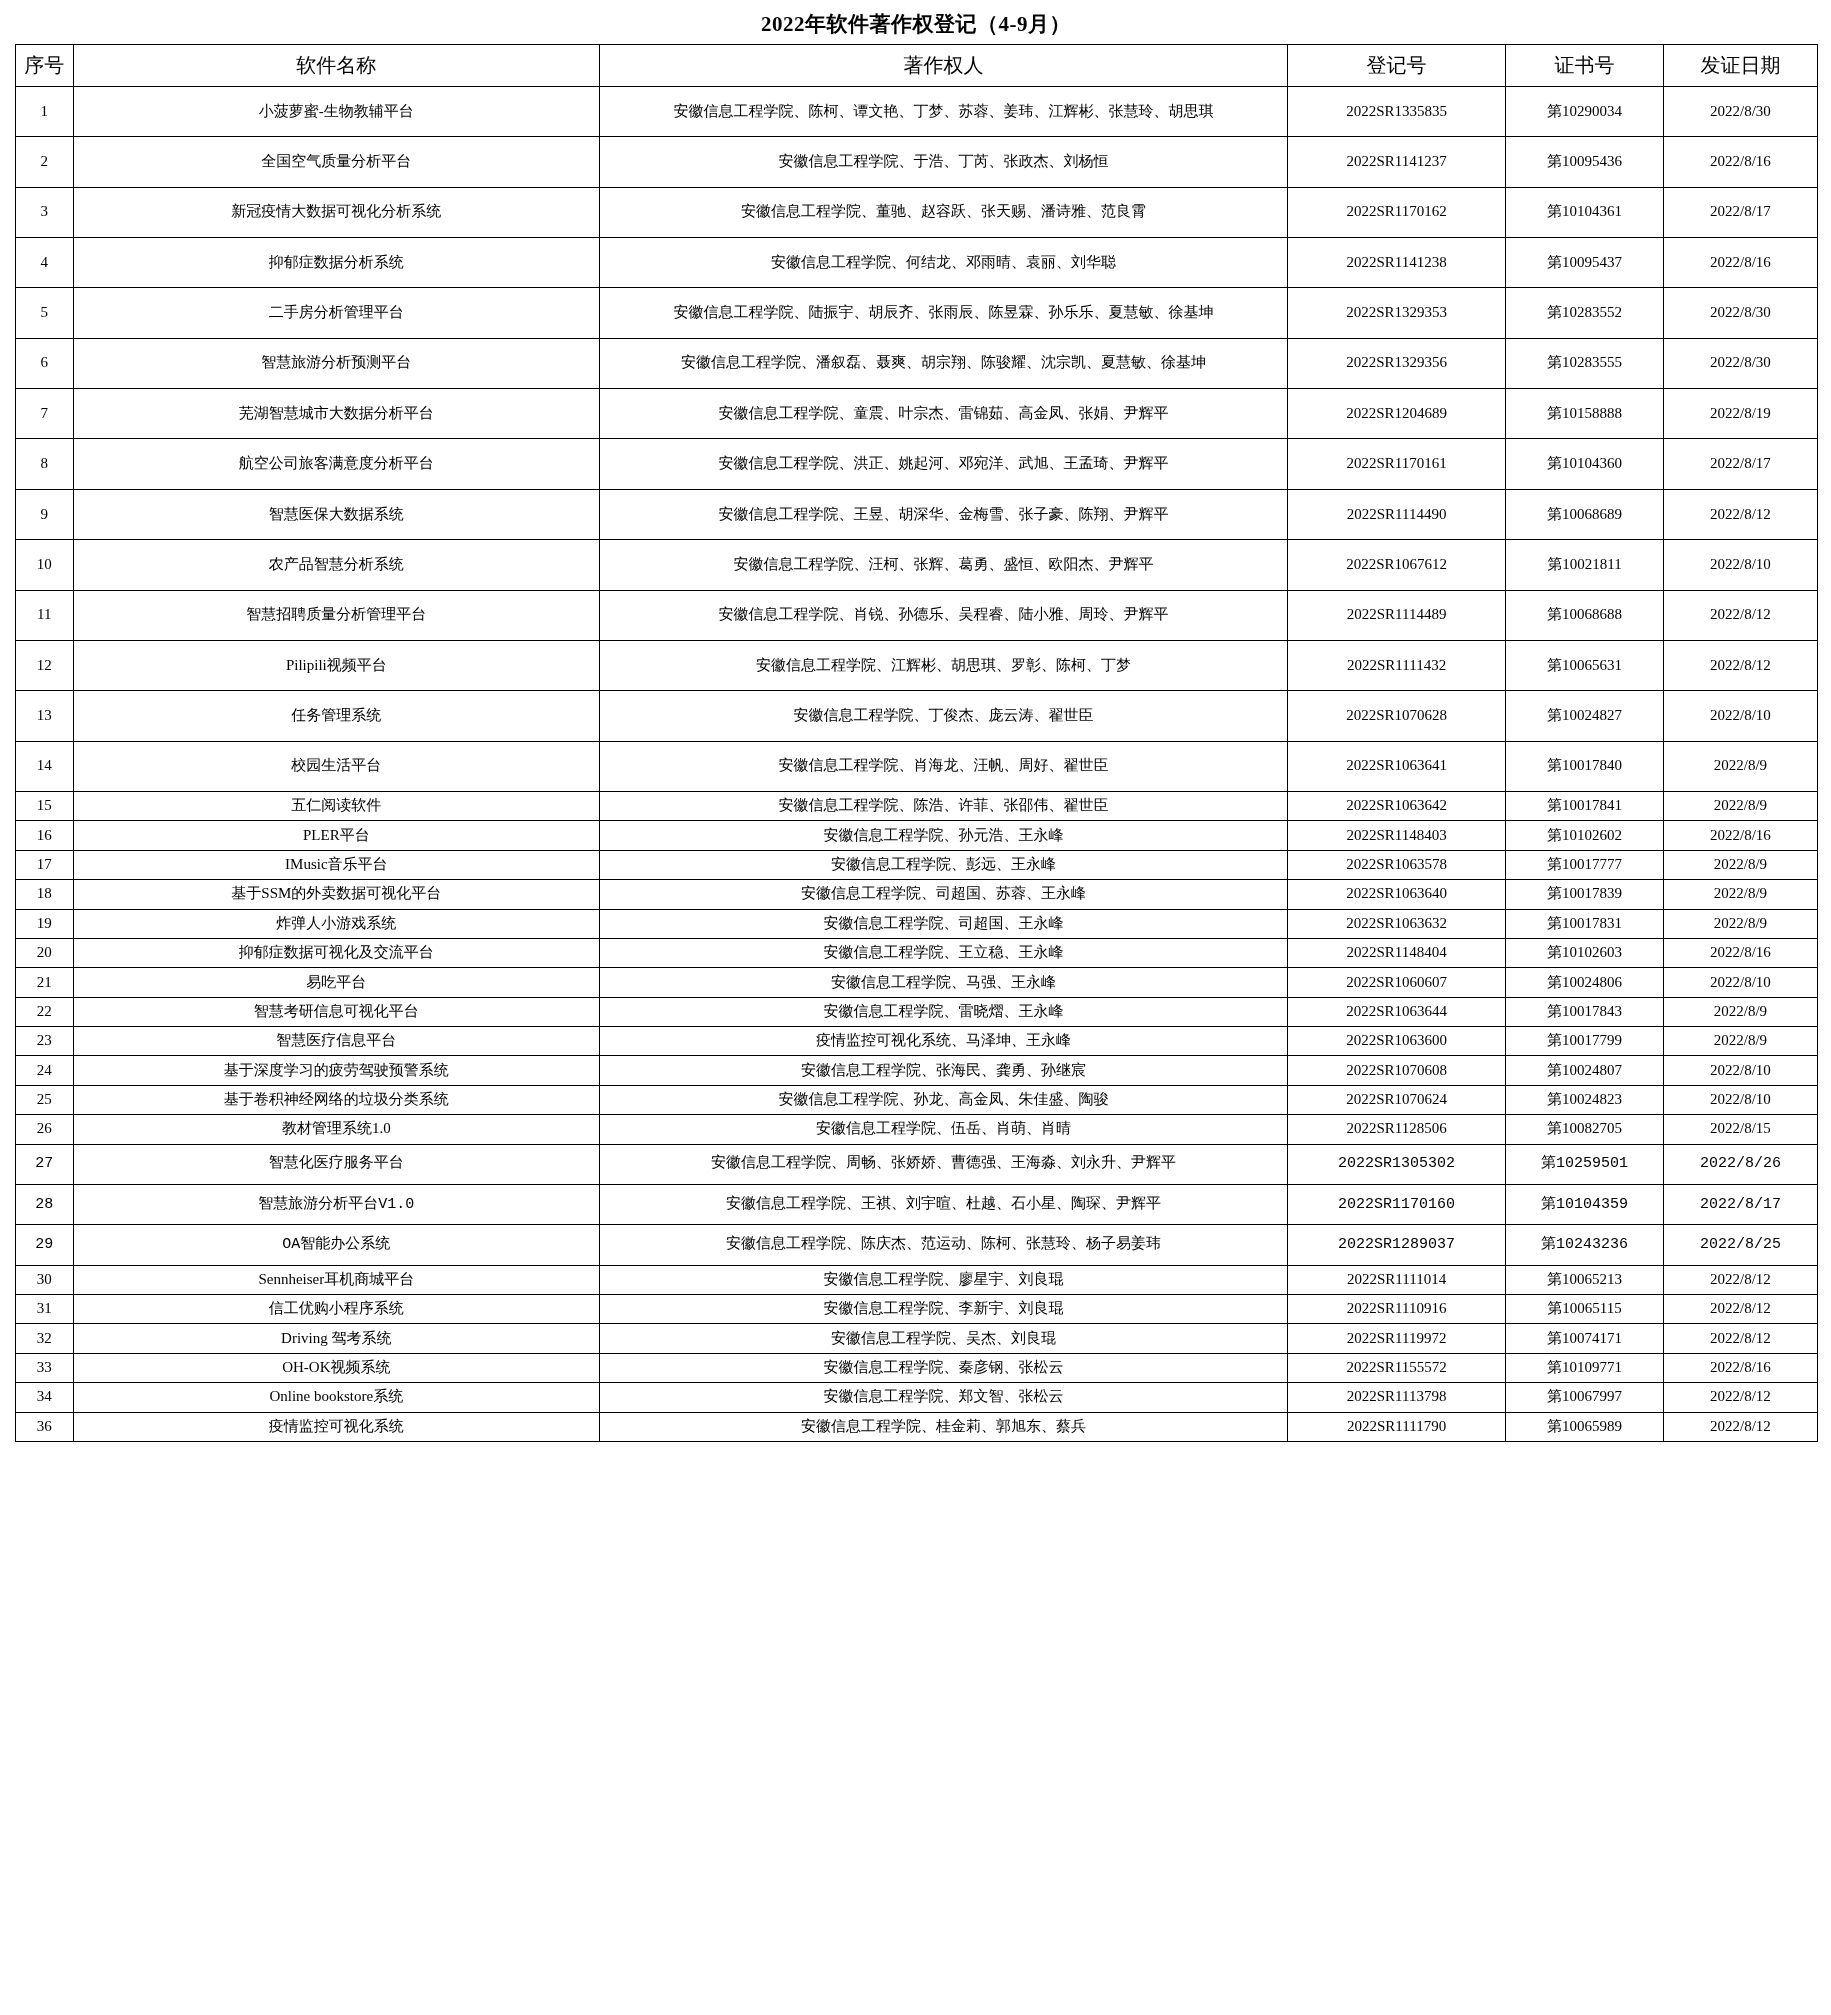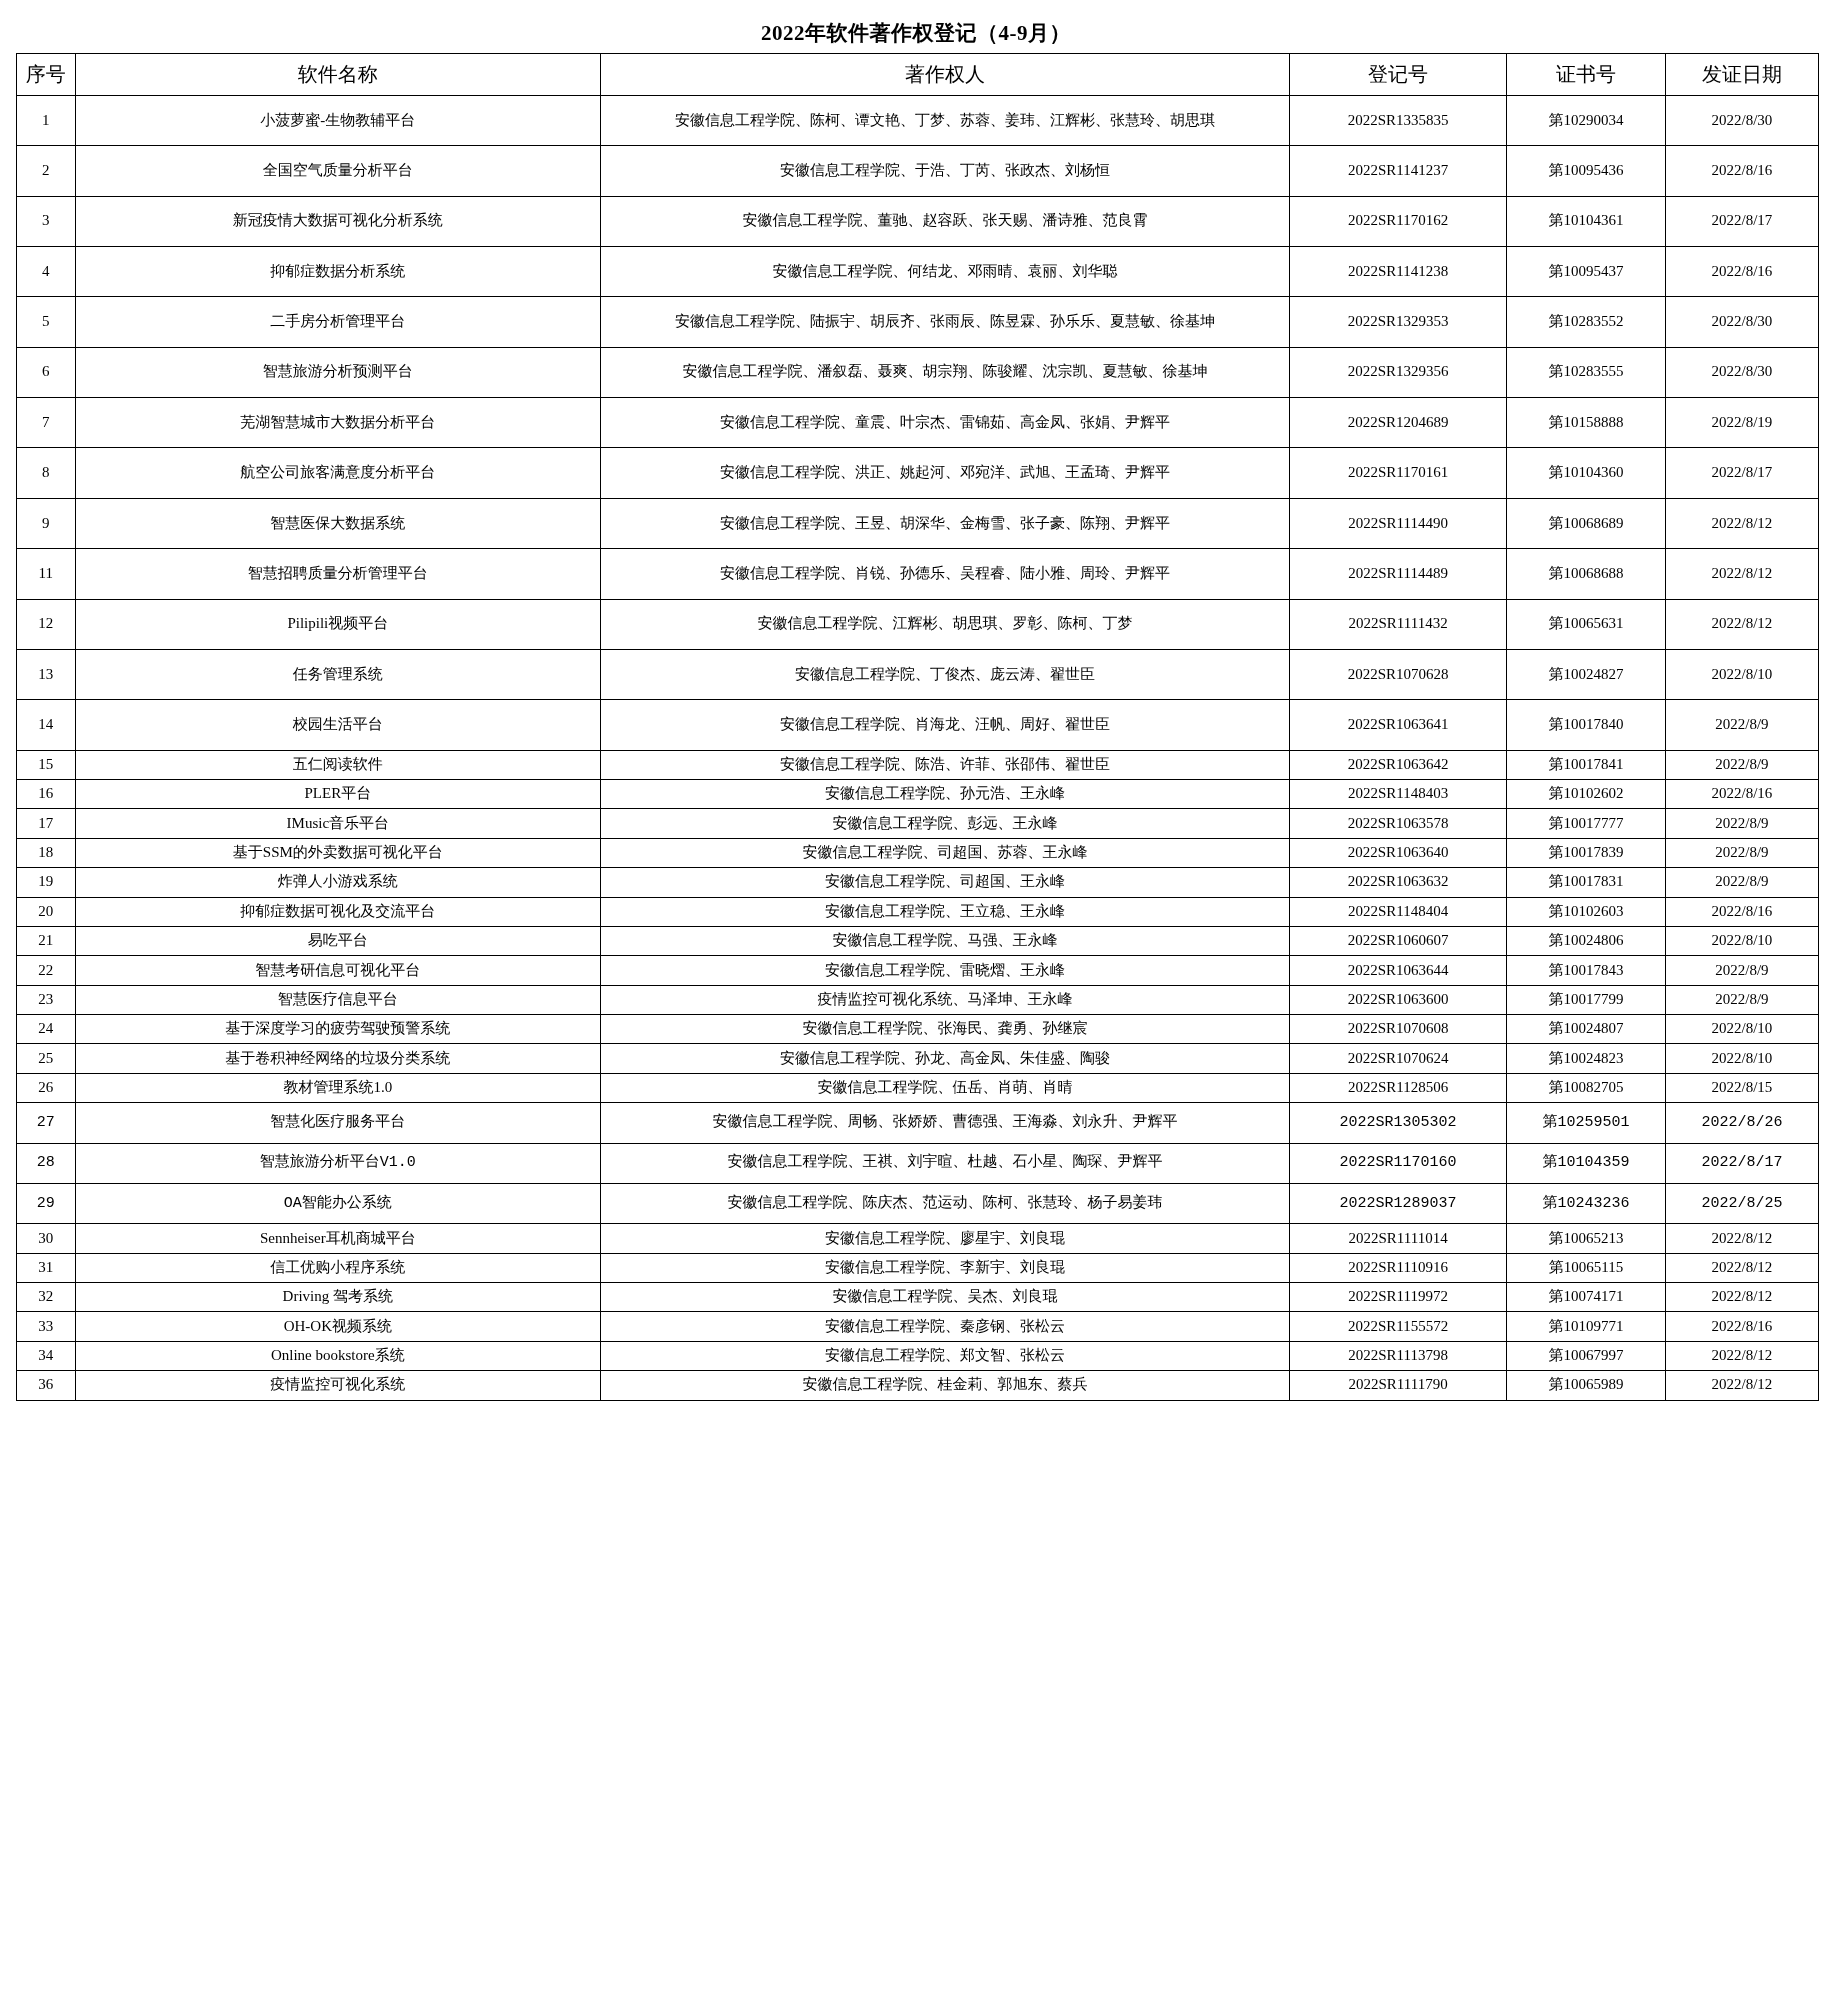--- a/index.html
+++ b/index.html
@@ -8,21 +8,21 @@
     background: #ffffff;
   }
   body {
     font-family: "Liberation Serif", "DejaVu Serif", serif;
     color: #000000;
     width: 1832px;
   }
   .page {
     width: 1832px;
     box-sizing: border-box;
-    padding: 16px;
+    padding: 7px;
   }
   .doc-title {
     text-align: center;
     font-size: 21px;
     font-weight: bold;
     letter-spacing: 0.5px;
     padding: 6.4px 0 7.3px 0;
     line-height: 1.1;
   }
   table.reg-table {
@@ -156,20 +156,28 @@
         </tr>
         <tr class="h-tall">
           <td class="cell-idx">9</td>
           <td class="cell-name">智慧医保大数据系统</td>
           <td class="cell-owner">安徽信息工程学院、王昱、胡深华、金梅雪、张子豪、陈翔、尹辉平</td>
           <td class="cell-reg">2022SR1114490</td>
           <td class="cell-cert">第10068689</td>
           <td class="cell-date">2022/8/12</td>
         </tr>
         <tr class="h-tall">
+          <td class="cell-idx">10</td>
+          <td class="cell-name">农产品智慧分析系统</td>
+          <td class="cell-owner">安徽信息工程学院、汪柯、张辉、葛勇、盛恒、欧阳杰、尹辉平</td>
+          <td class="cell-reg">2022SR1067612</td>
+          <td class="cell-cert">第10021811</td>
+          <td class="cell-date">2022/8/10</td>
+        </tr>
+        <tr class="h-tall">
           <td class="cell-idx">11</td>
           <td class="cell-name">智慧招聘质量分析管理平台</td>
           <td class="cell-owner">安徽信息工程学院、肖锐、孙德乐、吴程睿、陆小雅、周玲、尹辉平</td>
           <td class="cell-reg">2022SR1114489</td>
           <td class="cell-cert">第10068688</td>
           <td class="cell-date">2022/8/12</td>
         </tr>
         <tr class="h-tall">
           <td class="cell-idx">12</td>
           <td class="cell-name">Pilipili视频平台</td>

